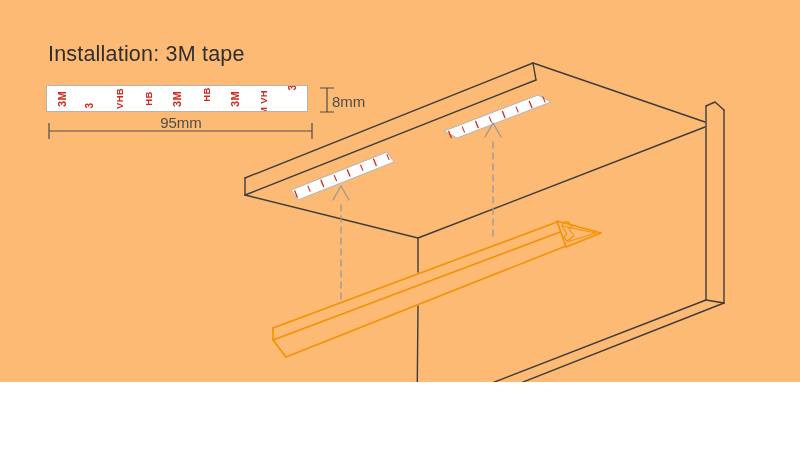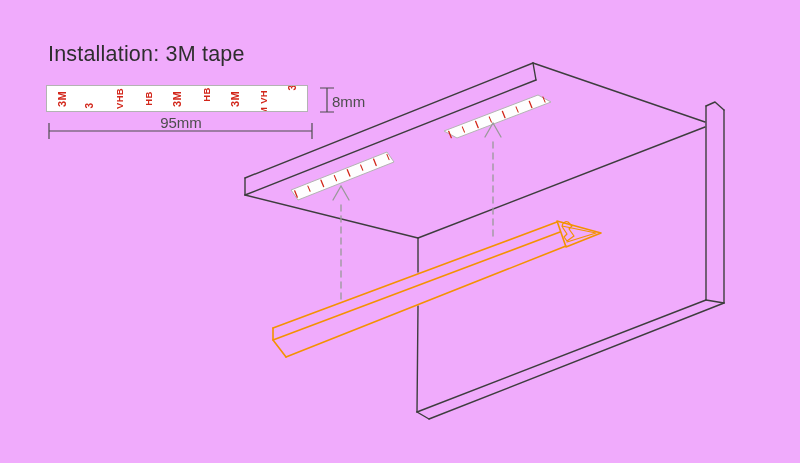--- a/index.html
+++ b/index.html
@@ -1,17 +1,17 @@
 <!DOCTYPE html>
 <html><head>
 <meta charset="utf-8">
 <style>
   html,body{margin:0;padding:0;background:#ffffff;}
   .canvas{
-    position:relative;width:800px;height:463px;background:#f0abfc;
+    position:relative;width:800px;height:382px;background:#fdba74;
     font-family:"Liberation Sans", sans-serif;overflow:hidden;
   }
   .title{
     position:absolute;left:48px;top:44px;margin:0;
     font-size:21.5px;font-weight:300;color:#2e2e2e;letter-spacing:.2px;line-height:1;
   }
   
   .tape-strip{
     position:absolute;left:46px;top:85px;width:262px;height:27px;
     box-sizing:border-box;border:1px solid #b3b3b3;background:#fff;

